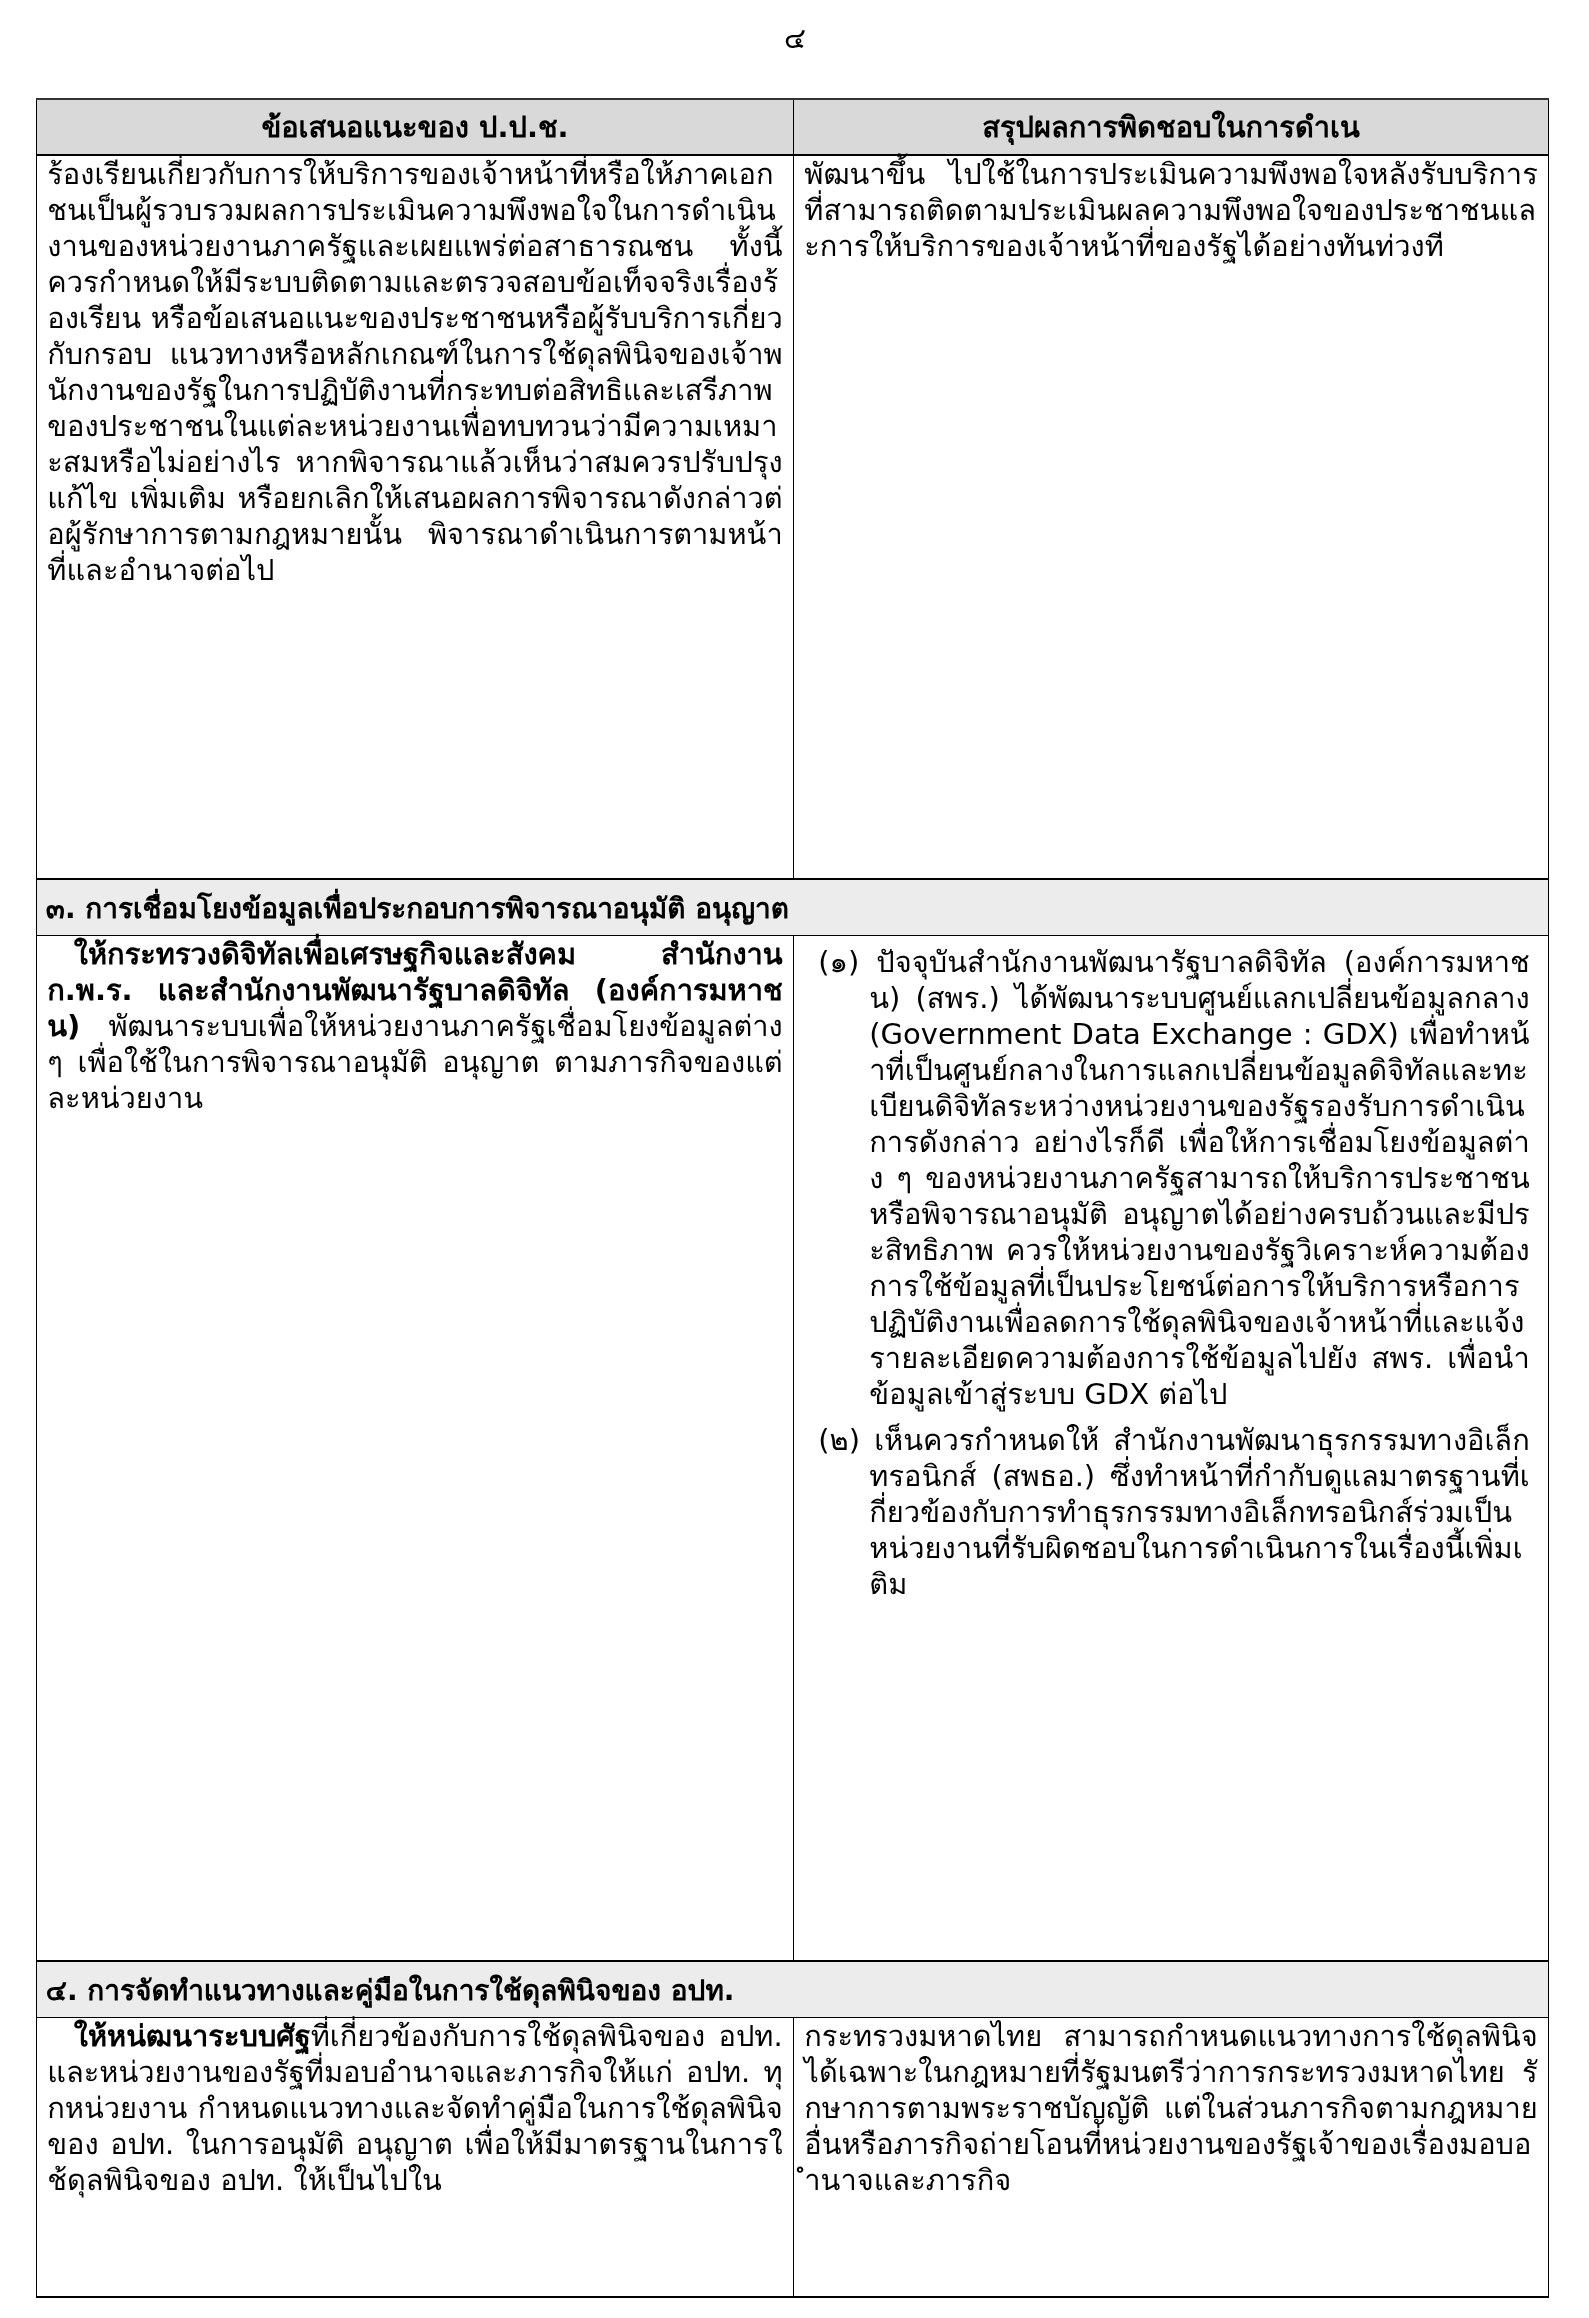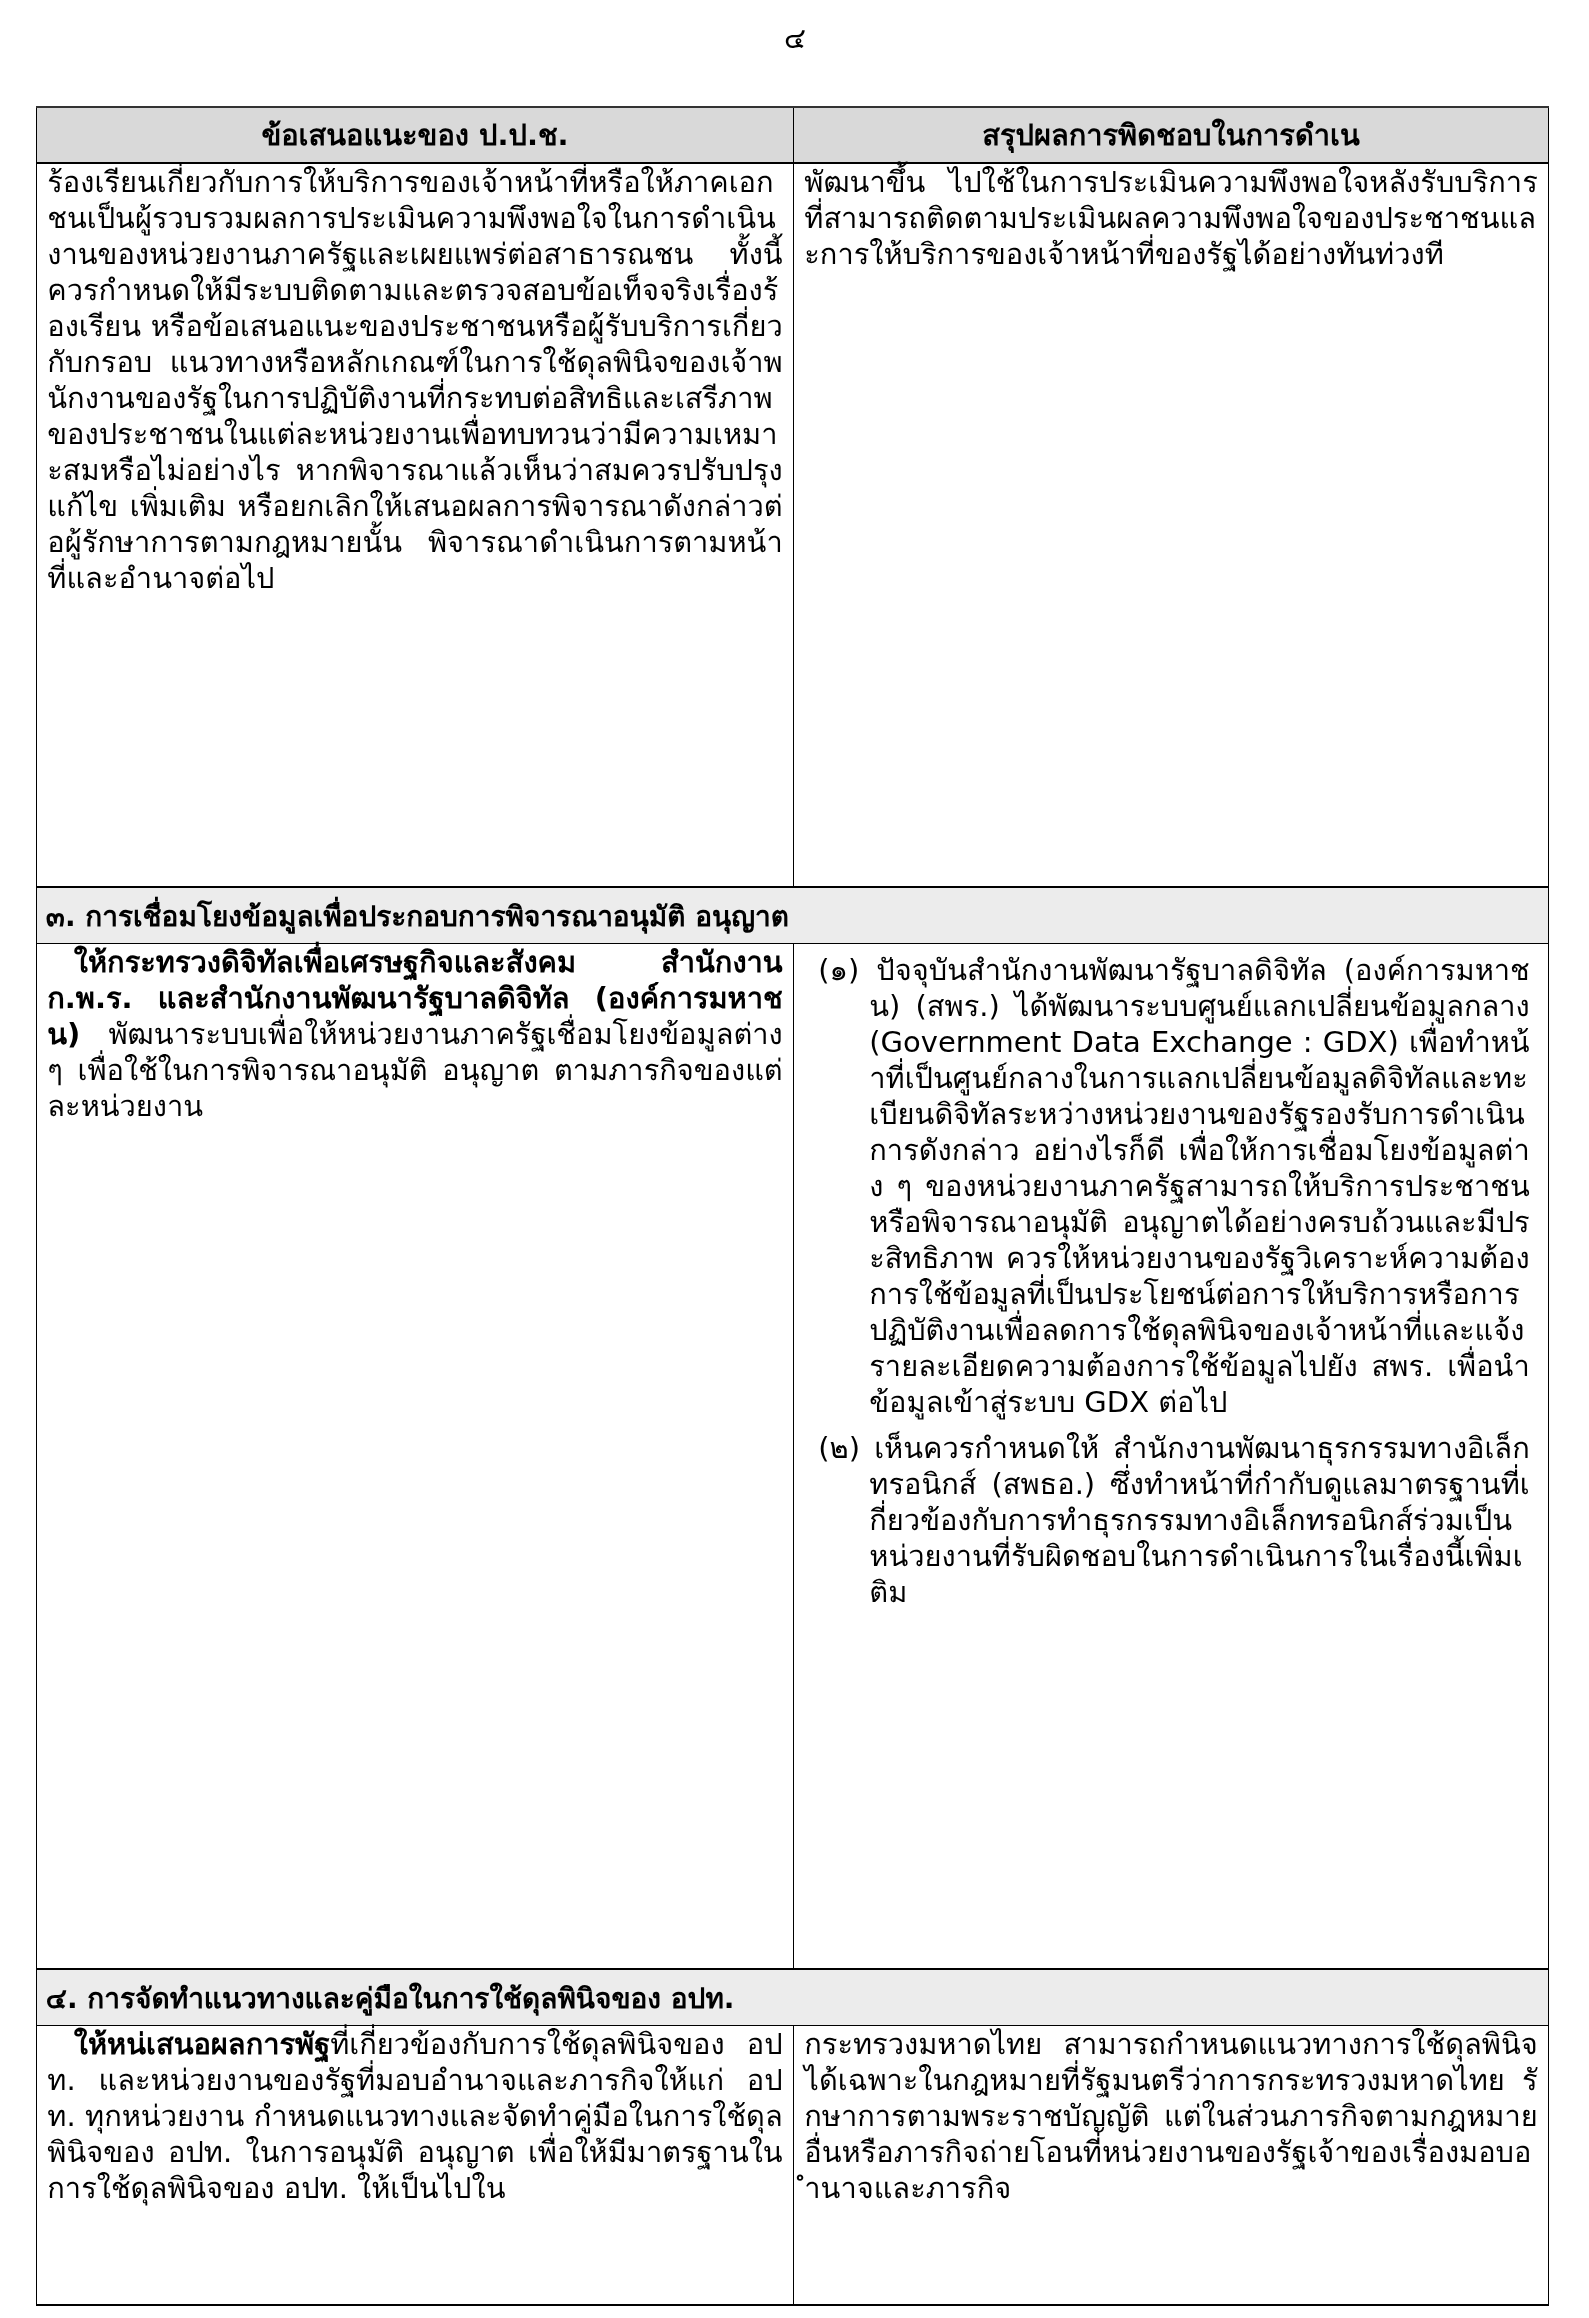--- a/index.html
+++ b/index.html
@@ -20,21 +20,21 @@
       top: 16px;
       left: 0;
       width: 1590px;
       text-align: center;
       font-size: 29px;
       line-height: 44px;
     }
     .doc-table {
       position: absolute;
       left: 36px;
-      top: 106px;
+      top: 98px;
       width: 1513px;
       border-collapse: collapse;
       table-layout: fixed;
     }
     .doc-table td, .doc-table th {
       border: 1.5px solid #000000;
       vertical-align: top;
       padding: 0;
     }
     .col-left { width: 757px; }
@@ -127,21 +127,21 @@
           <p class="list-item"><span>(๒)</span> <span>เห็นควรกำหนดให้ สำนักงานพัฒนาธุรกรรมทางอิเล็กทรอนิกส์ (สพธอ.) ซึ่งทำหน้าที่กำกับดูแลมาตรฐานที่เกี่ยวข้องกับการทำธุรกรรมทางอิเล็กทรอนิกส์ร่วมเป็นหน่วยงานที่รับผิดชอบในการดำเนินการในเรื่องนี้เพิ่มเติม</span></p>
         </div>
       </td>
     </tr>
 
     <tr class="section-row">
       <td colspan="2">๔. การจัดทำแนวทางและคู่มือในการใช้ดุลพินิจของ อปท.</td>
     </tr>
     <tr class="row-sec4">
       <td>
-        <div class="cell-text indent-first"><span class="bold">ให้หน่เสนอผลการพัฐ</span><span>ที่เกี่ยวข้องกับการใช้ดุลพินิจของ อปท. และหน่วยงานของรัฐที่มอบอำนาจและภารกิจให้แก่ อปท. ทุกหน่วยงาน กำหนดแนวทางและจัดทำคู่มือในการใช้ดุลพินิจของ อปท. ในการอนุมัติ อนุญาต เพื่อให้มีมาตรฐานในการใช้ดุลพินิจของ อปท. ให้เป็นไปใน</span></div>
+        <div class="cell-text indent-first"><span class="bold">ให้หน่ฒนาระบบศัฐ</span><span>ที่เกี่ยวข้องกับการใช้ดุลพินิจของ อปท. และหน่วยงานของรัฐที่มอบอำนาจและภารกิจให้แก่ อปท. ทุกหน่วยงาน กำหนดแนวทางและจัดทำคู่มือในการใช้ดุลพินิจของ อปท. ในการอนุมัติ อนุญาต เพื่อให้มีมาตรฐานในการใช้ดุลพินิจของ อปท. ให้เป็นไปใน</span></div>
       </td>
       <td>
         <div class="cell-text">
           <span>กระทรวงมหาดไทย สามารถกำหนดแนวทางการใช้ดุลพินิจได้เฉพาะในกฎหมายที่รัฐมนตรีว่าการกระทรวงมหาดไทย รักษาการตามพระราชบัญญัติ แต่ในส่วนภารกิจตามกฎหมายอื่นหรือภารกิจถ่ายโอนที่หน่วยงานของรัฐเจ้าของเรื่องมอบอำนาจและภารกิจ</span>
         </div>
       </td>
     </tr>
   </tbody>
 </table>
 

